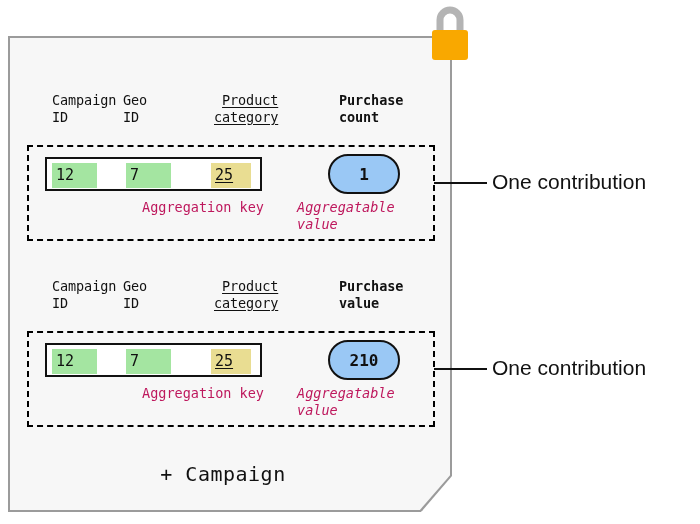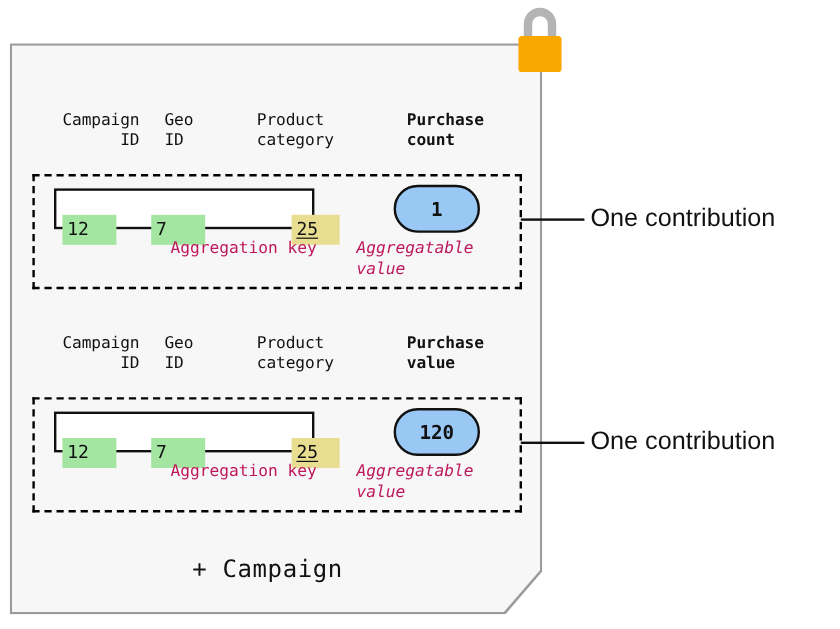--- a/index.html
+++ b/index.html
@@ -66,23 +66,23 @@
   }
   .col-header {
     position: absolute;
     top: 0;
     font-size: 13.5px;
     line-height: 17px;
     color: #111111;
     white-space: pre-line;
     letter-spacing: -0.1px;
   }
-  .col-header.h-campaign { left: 25px; text-align: right; }
-  .col-header.h-geo      { left: 110px; }
-  .col-header.h-product  { left: 187px; text-underline-offset: 2px; }
+  .col-header.h-campaign { left: 25px; }
+  .col-header.h-geo      { left: 96px; }
+  .col-header.h-product  { left: 187px; text-decoration: underline; text-underline-offset: 2px; text-align: right; }
   .col-header.h-metric   { left: 312px; font-weight: bold; }
 
   .dashed-box {
     position: relative;
     margin-top: 9px;
     height: 96px;
     border: 2px dashed #000000;
     box-sizing: border-box;
   }
 
@@ -91,33 +91,33 @@
     left: 16px;
     top: 10px;
     width: 217px;
     height: 34px;
     border: 2.5px solid #111111;
     background: #ffffff;
     box-sizing: border-box;
   }
   .key-cell {
     position: absolute;
-    top: 20px;
+    top: 4px;
     height: 25px;
     line-height: 25px;
     font-size: 15px;
     color: #111111;
     text-align: left;
     box-sizing: border-box;
     padding-left: 4px;
   }
   .key-cell.c0 { left: 5px;   width: 45px; background: #a4e5a1; }
   .key-cell.c1 { left: 79px;  width: 45px; background: #a4e5a1; }
   .key-cell.c2 { left: 164px; width: 40px; background: #e9dd92;
-                 text-decoration: underline; text-underline-offset: 2px; margin-left: 32px; }
+                 text-decoration: underline; text-underline-offset: 2px; }
 
   .value-pill {
     position: absolute;
     left: 299px;
     top: 7px;
     width: 72px;
     height: 40px;
     border-radius: 22px;
     background: #9ac8f5;
     border: 2.5px solid #111111;
@@ -251,21 +251,21 @@
   </div>
 
   <div class="dashed-box">
 
     <div class="key-box">
       <div class="key-cell c0">12</div>
       <div class="key-cell c1">7</div>
       <div class="key-cell c2">25</div>
     </div>
 
-    <div class="value-pill">120</div>
+    <div class="value-pill">210</div>
 
     <div class="caption key-caption">Aggregation key</div>
     <div class="caption value-caption">Aggregatable
 value</div>
   </div>
 </div>
 
 <div class="callout" id="callout-2">
   <div class="leader"></div>
   <div class="callout-label sans">One contribution</div>

